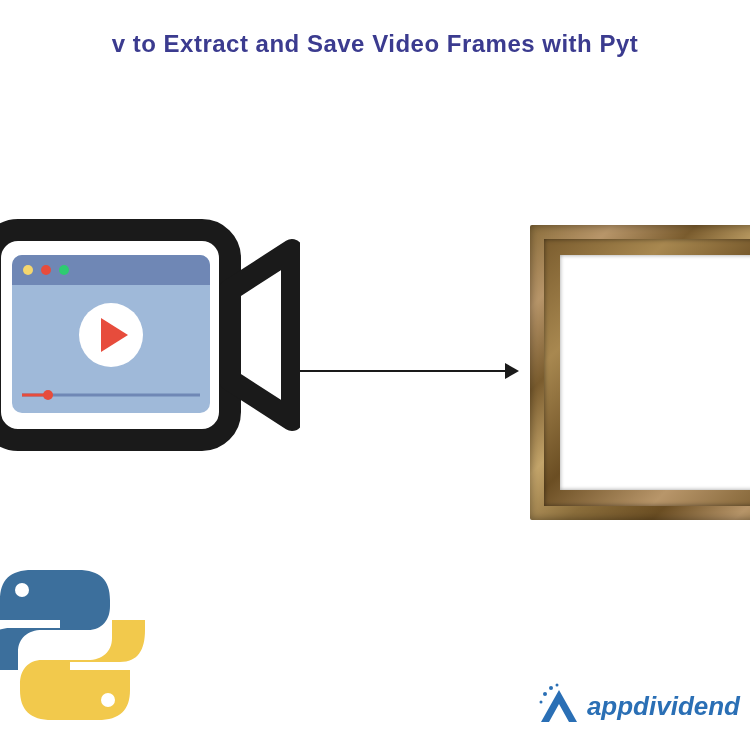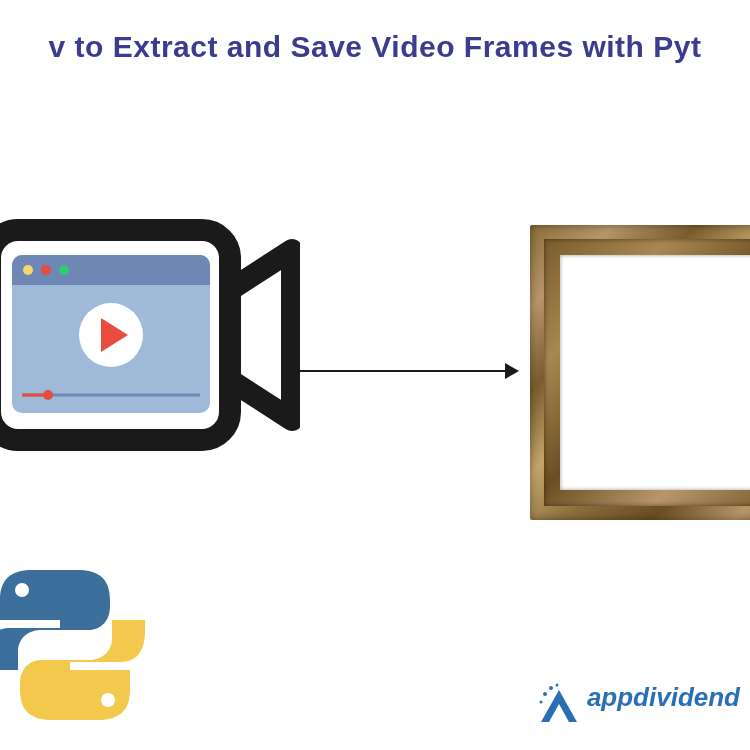--- a/index.html
+++ b/index.html
@@ -10,21 +10,21 @@
       font-family: Arial, Helvetica, sans-serif;
       position: relative;
       overflow: hidden;
     }
     .title {
       position: absolute;
       top: 30px;
       left: 0;
       width: 100%;
       text-align: center;
-      font-size: 30px;
+      font-size: 24px;
       font-weight: 700;
       color: #3b3b8f;
       letter-spacing: 0.5px;
     }
     .camera {
       position: absolute;
       left: -20px;
       top: 200px;
     }
     .arrow-line {
@@ -72,21 +72,21 @@
     .python-logo {
       position: absolute;
       left: -20px;
       top: 560px;
     }
     .brand {
       position: absolute;
       right: 10px;
       bottom: 20px;
       display: flex;
-      align-items: flex-start;
+      align-items: center;
       gap: 6px;
     }
     .brand-text {
       font-size: 26px;
       font-weight: 700;
       color: #2a6fb5;
       font-style: italic;
     }
   </style>
 </head>

